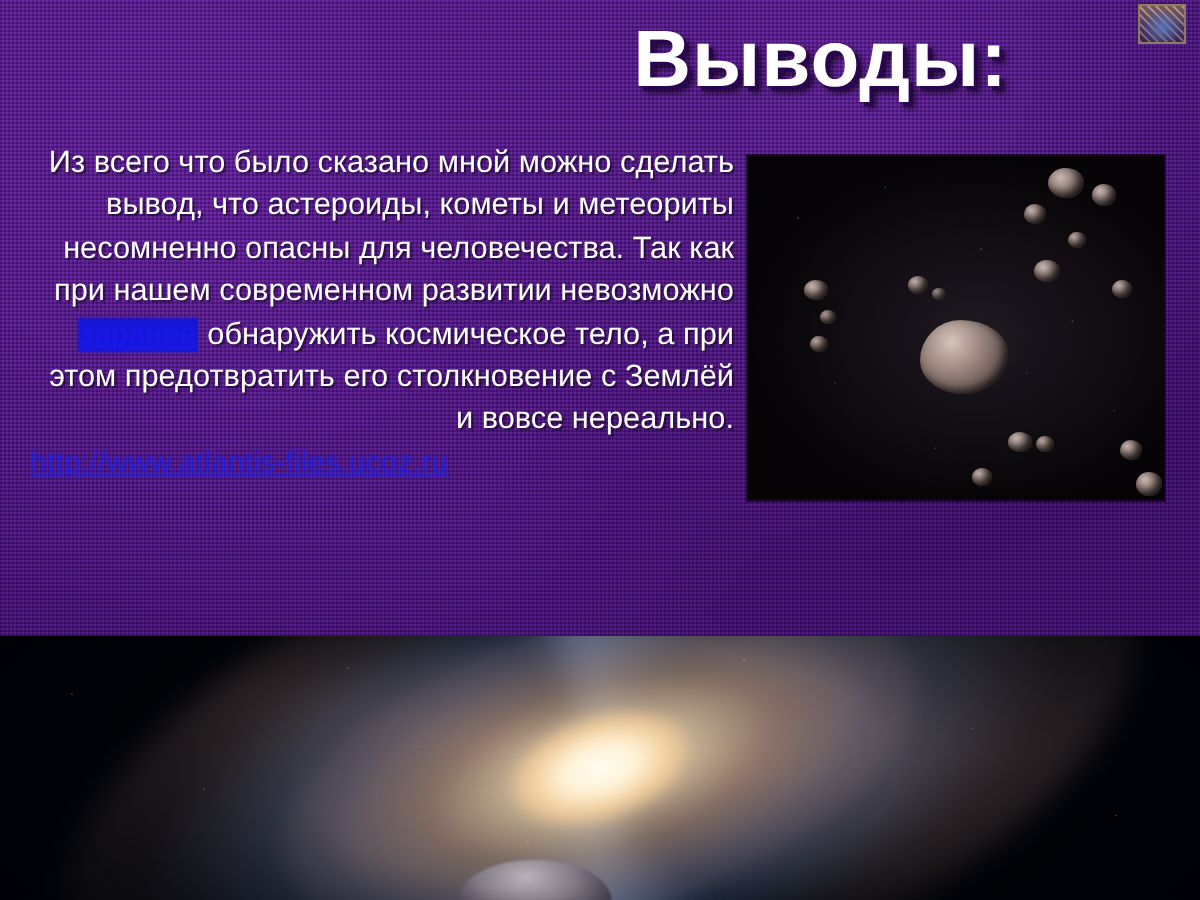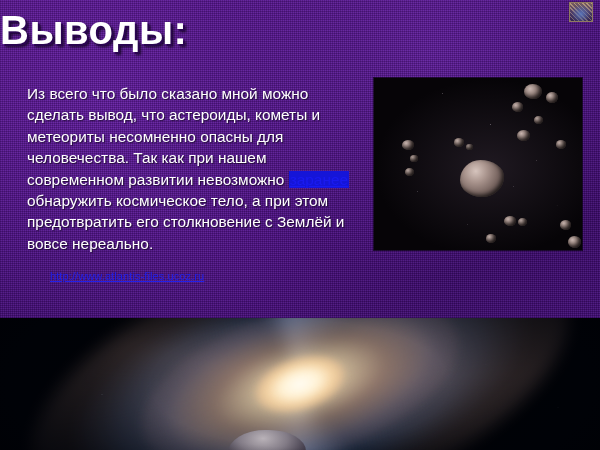--- a/index.html
+++ b/index.html
@@ -24,21 +24,21 @@
       radial-gradient(circle at 42% 60%, rgba(90,20,150,0.5) 0%, rgba(0,0,0,0) 46%),
       linear-gradient(160deg, #57148f 0%, #4a0f82 35%, #3f0b72 65%, #4d1189 100%);
   }
 
   
   .title {
     position: absolute;
     left: 0;
     top: 6px;
     width: 504px;
-    text-align: left;
+    text-align: right;
     font-size: 40px;
     font-weight: bold;
     color: #ffffff;
     letter-spacing: 0.5px;
     text-shadow:
       2px 2px 0 #2a0550,
       3px 3px 3px rgba(0,0,0,0.75);
     line-height: 48px;
   }
 
@@ -62,41 +62,40 @@
   .body-text {
     position: absolute;
     left: 15px;
     top: 71px;
     width: 352px;
     font-size: 15.4px;
     line-height: 21.4px;
     color: #ffffff;
     text-shadow: 1px 1px 1px rgba(0,0,0,0.55);
   }
-  .para { margin: 12px; }
+  .para { margin: 0; text-align: right; }
   .para + .para { margin-top: 0px; }
 
   .link-word {
     color: #1a1af0;
     background: #1515d8;
     text-decoration: underline;
     text-shadow: none;
     filter: blur(0.45px);
     padding: 0 1px;
   }
 
   .url-line {
     display: block;
     color: #2020e8;
     text-decoration: underline;
     text-shadow: none;
     filter: blur(0.5px);
-    font-size: 11px;
+    font-size: 15px;
     letter-spacing: 0.1px;
-    margin-left: 35px;
   }
 
   
   .asteroid-photo {
     position: absolute;
     left: 374px;
     top: 78px;
     width: 208px;
     height: 172px;
     overflow: hidden;

